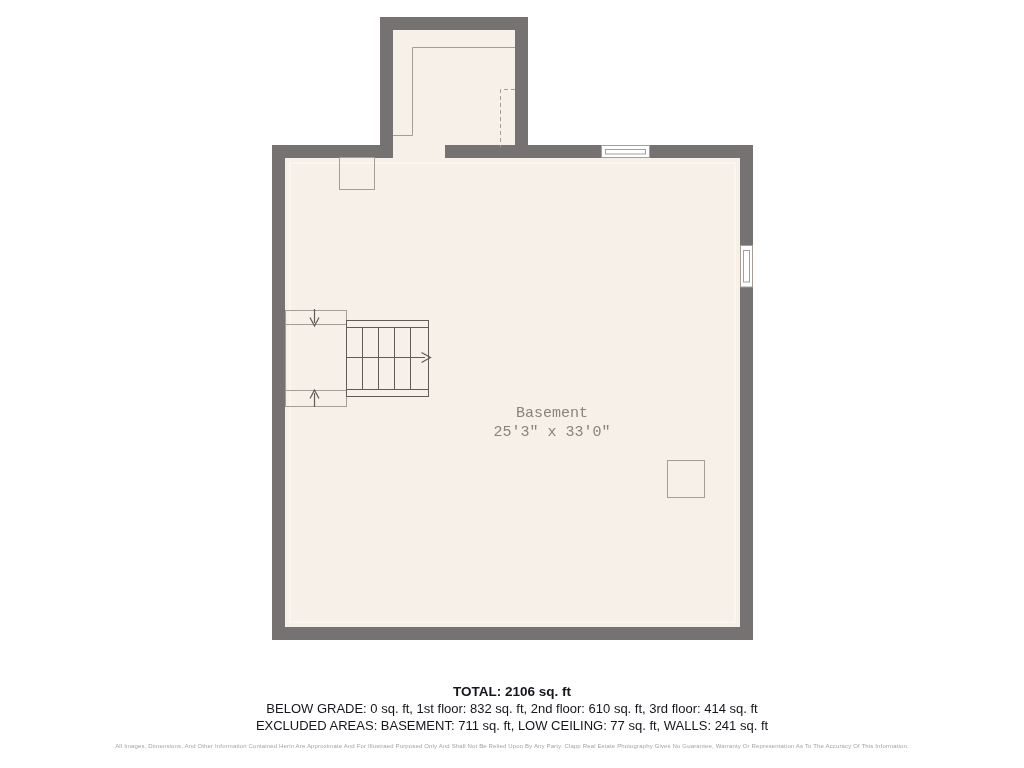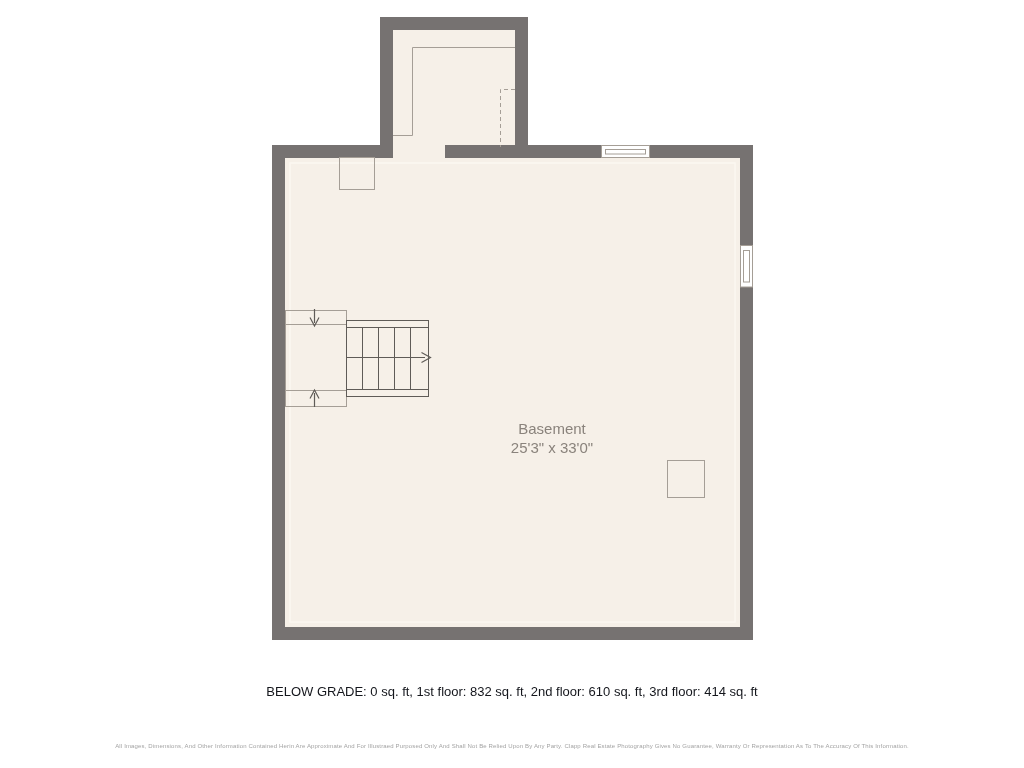--- a/index.html
+++ b/index.html
@@ -8,22 +8,22 @@
   .plan-svg{position:absolute;left:0;top:0;}
   .wall{fill:var(--wall);}
   .floor{fill:var(--floor);}
   .inner-glow{fill:none;stroke:var(--glow);stroke-width:1.5;}
   .thin{fill:none;stroke:var(--line-light);stroke-width:1;}
   .thin-dashed{fill:none;stroke:var(--line-light);stroke-width:1;stroke-dasharray:4 3;}
   .stair{fill:var(--floor);stroke:var(--line-dark);stroke-width:1;}
   .stairline{fill:none;stroke:var(--line-dark);stroke-width:1;}
   .arrow{fill:none;stroke:var(--line-dark);stroke-width:1.2;}
   .win{fill:#ffffff;stroke:var(--line-light);stroke-width:1;}
-  .room-label{position:absolute;left:452px;top:419px;width:200px;text-align:center;
-              color:var(--label);font-size:15px;line-height:19px;}
+  .room-label{position:absolute;left:452px;top:404px;width:200px;text-align:center;
+              color:var(--label);font-size:15px;line-height:19px;font-family:Liberation Mono, monospace;}
   .summary{position:absolute;left:0;top:683px;width:1024px;text-align:center;
            color:var(--text);font-size:13px;line-height:17px;}
   .summary .total{font-weight:bold;font-size:13.5px;}
   .disclaimer{position:absolute;left:0;top:743px;width:1024px;text-align:center;
               color:var(--muted);font-size:6px;letter-spacing:0.15px;}
 </style>
 </head>
 <body>
 
 <div class="page">
@@ -97,18 +97,20 @@
       </g>
     </g>
   </svg>
 
   <div class="room-label">
     <div>Basement</div>
     <div>25'3" x 33'0"</div>
   </div>
 
   <div class="summary">
+    <div class="total">TOTAL: 2106 sq. ft</div>
     <div>BELOW GRADE: 0 sq. ft, 1st floor: 832 sq. ft, 2nd floor: 610 sq. ft, 3rd floor: 414 sq. ft</div>
+    <div>EXCLUDED AREAS: BASEMENT: 711 sq. ft, LOW CEILING: 77 sq. ft, WALLS: 241 sq. ft</div>
   </div>
 
   <div class="disclaimer">All Images, Dimensions, And Other Information Contained Herin Are Approximate And For Illustraed Purposed Only And Shall Not Be Relied Upon By Any Party. Clapp Real Estate Photography Gives No Guarantee, Warranty Or Representation As To The Accuracy Of This Information.</div>
 
 </div>
 
 </body></html>

